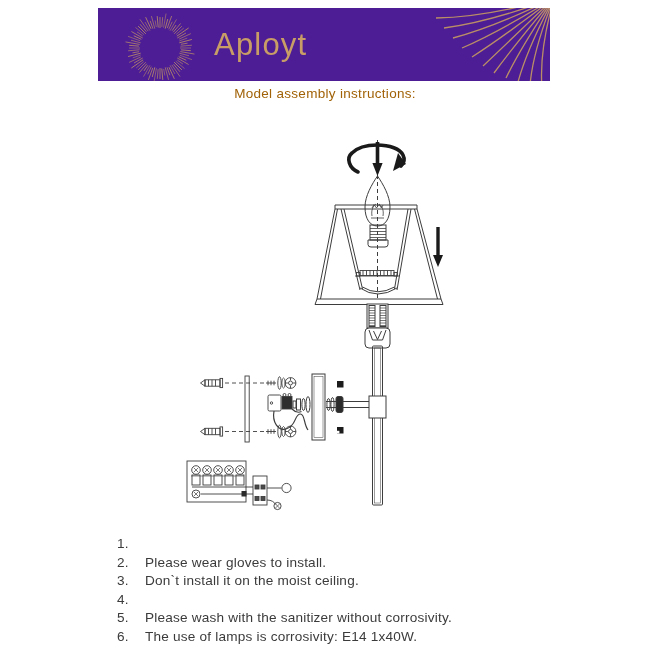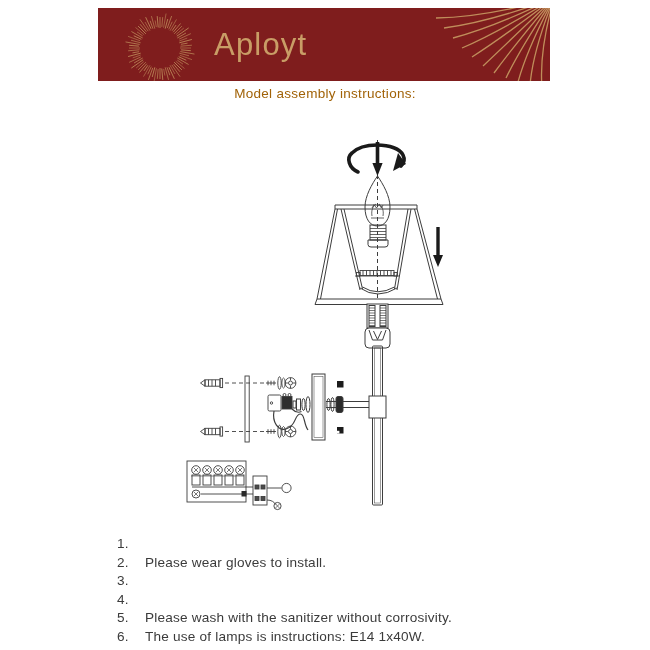--- a/index.html
+++ b/index.html
@@ -2,21 +2,21 @@
 <html><head>
 <meta charset="utf-8">
 <style>
   html,body{margin:0;padding:0;}
   body{
     width:650px;height:650px;background:#ffffff;position:relative;overflow:hidden;
     font-family:"Liberation Sans",sans-serif;
   }
   .banner{
     position:absolute;left:98px;top:8px;width:452px;height:73px;
-    background:#7f1d1d;overflow:hidden;
+    background:#4c1d95;overflow:hidden;
   }
   .banner svg{position:absolute;left:0;top:0;}
   .brand{
     position:absolute;left:116px;top:19px;
     color:#c99d66;font-size:31px;font-weight:300;letter-spacing:1.2px;
     font-family:"Liberation Sans",sans-serif;
   }
   .header-text{
     position:absolute;left:0;top:86px;width:650px;text-align:center;
     color:#a16207;font-size:13.5px;line-height:16.5px;letter-spacing:.3px;
@@ -330,25 +330,26 @@
 <div class="instructions">
   <div class="li">
     <span class="num">1.</span>
   </div>
   <div class="li">
     <span class="num">2.</span>
     <span class="txt">Please wear gloves to install.</span>
   </div>
   <div class="li">
     <span class="num">3.</span>
+    <span class="txt">Don`t install it on the moist ceiling.</span>
   </div>
   <div class="li">
     <span class="num">4.</span>
   </div>
   <div class="li">
     <span class="num">5.</span>
     <span class="txt">Please wash with the sanitizer without corrosivity.</span>
   </div>
   <div class="li">
     <span class="num">6.</span>
-    <span class="txt">The use of lamps is instructions: E14 1x40W.</span>
+    <span class="txt">The use of lamps is corrosivity: E14 1x40W.</span>
   </div>
 </div>
 
 </body></html>

